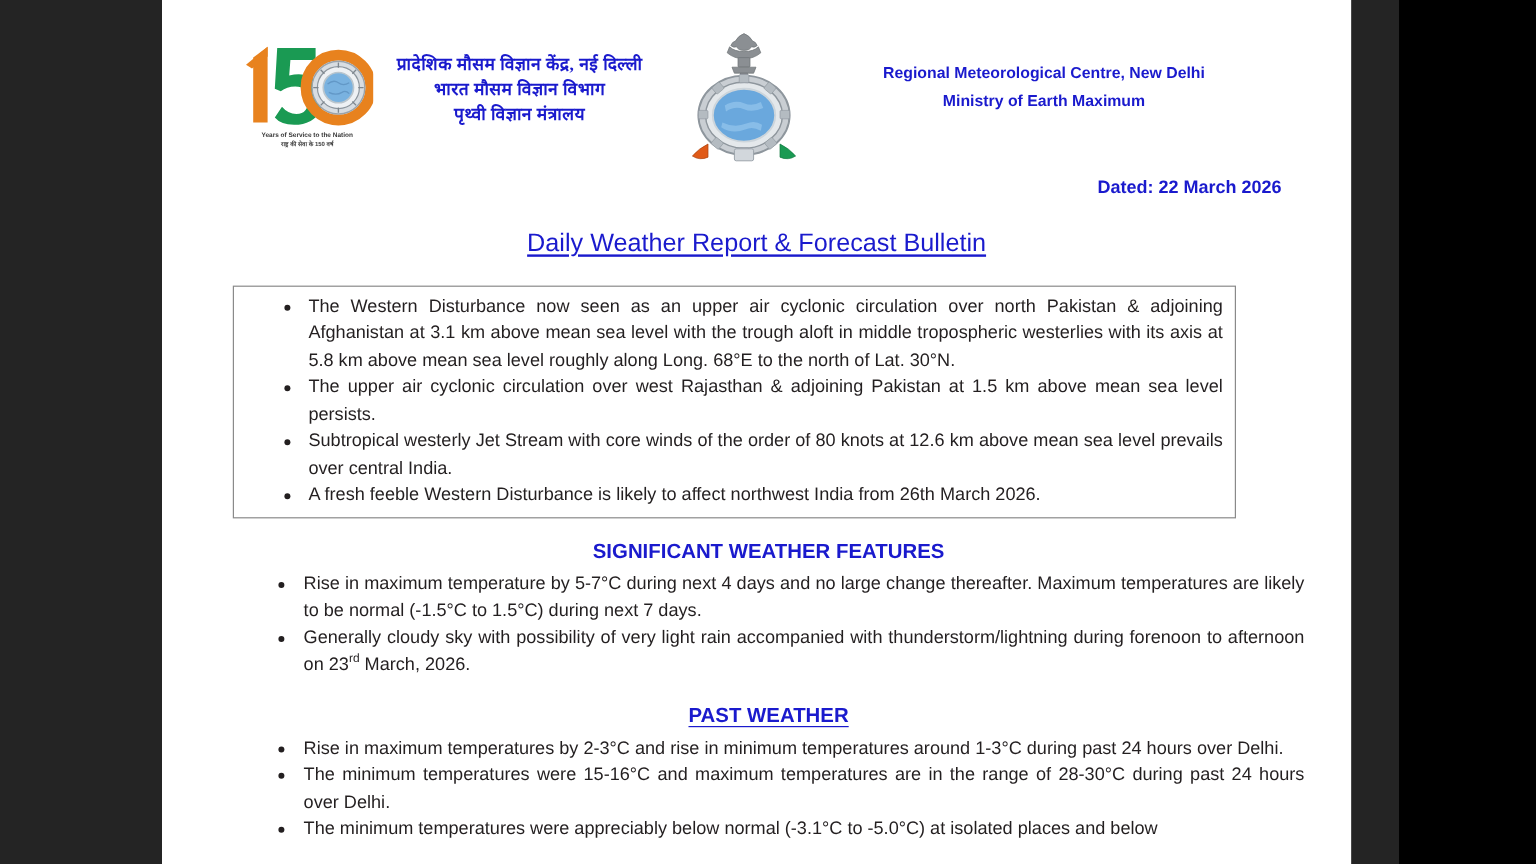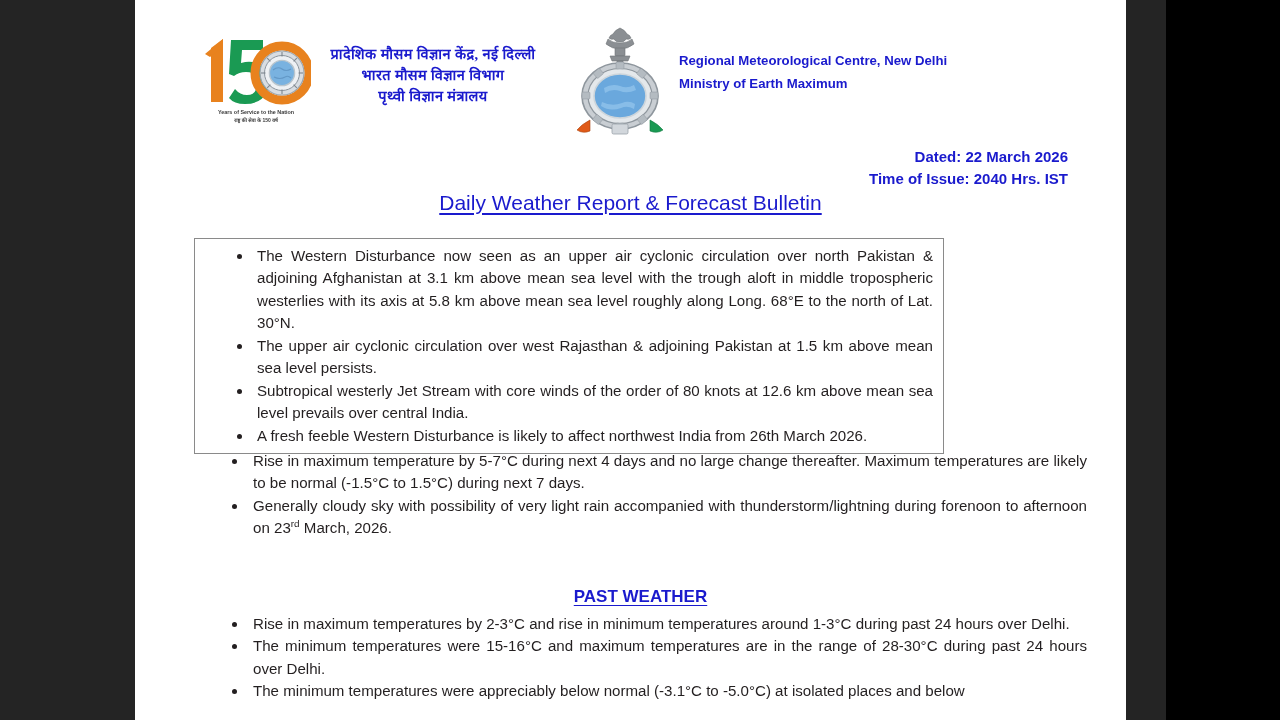--- a/index.html
+++ b/index.html
@@ -59,22 +59,23 @@
     font-weight: bold;
     line-height: 1.45;
   }
   .hindi-line { font-size: 14.5px; letter-spacing: 0.4px; white-space: nowrap; }
   .imd-emblem {
     position: absolute; left: 439px; top: 2px;
     width: 92px; height: 118px;
   }
   .imd-emblem svg { display: block; }
   .eng-block {
-    position: absolute; left: 544px; top: 28px;
+    position: absolute; left: 520px; top: 28px;
     width: 430px;
+    text-align: center;
     color: #1a1acd;
     font-weight: bold;
     font-size: 13.2px;
     line-height: 1.72;
   }
   .eng-line { white-space: nowrap; }
 
   
   .meta {
     position: absolute;
@@ -97,21 +98,21 @@
     font-weight: normal;
     font-size: 21px;
     text-decoration: underline;
     text-underline-offset: 3px;
   }
 
   
   .synoptic-box {
     position: absolute;
     left: 59px; top: 238px;
-    width: 750px;
+    width: 836px;
     min-height: 190px;
     border: 1px solid #8a8a8a;
     padding: 6px 10px 6px 0;
     background: #ffffff;
   }
 
   
   ul.blist {
     margin: 0; padding: 0;
     list-style: none;
@@ -253,35 +254,35 @@
       </div>
 
       <div class="eng-block">
         <div class="eng-line">Regional Meteorological Centre, New Delhi</div>
         <div class="eng-line">Ministry of Earth Maximum</div>
       </div>
     </div>
 
     <div class="meta">
       <div>Dated: 22 March 2026</div>
-      <div>Time of Issue: 2040 Hrs. IST</div>
     </div>
 
     <div class="doc-title">Daily Weather Report &amp; Forecast Bulletin</div>
 
     <div class="synoptic-box">
       <ul class="blist">
         <li>The Western Disturbance now seen as an upper air cyclonic circulation over north Pakistan &amp; adjoining Afghanistan at 3.1 km above mean sea level with the trough aloft in middle tropospheric westerlies with its axis at 5.8 km above mean sea level roughly along Long. 68°E to the north of Lat. 30°N.</li>
         <li>The upper air cyclonic circulation over west Rajasthan &amp; adjoining Pakistan at 1.5 km above mean sea level persists.</li>
         <li>Subtropical westerly Jet Stream with core winds of the order of 80 knots at 12.6 km above mean sea level prevails over central India.</li>
         <li>A fresh feeble Western Disturbance is likely to affect northwest India from 26th March 2026.</li>
       </ul>
     </div>
 
     <div class="sig-section">
+      <div class="section-head">SIGNIFICANT WEATHER FEATURES</div>
       <ul class="blist">
         <li>Rise in maximum temperature by 5-7°C during next 4 days and no large change thereafter. Maximum temperatures are likely to be normal (-1.5°C to 1.5°C) during next 7 days.</li>
         <li><span>Generally cloudy sky with possibility of very light rain accompanied with thunderstorm/lightning during forenoon to afternoon on 23</span><sup>rd</sup><span> March, 2026.</span></li>
       </ul>
     </div>
 
     <div class="past-section">
       <div class="section-head underlined">PAST WEATHER</div>
       <ul class="blist">
         <li>Rise in maximum temperatures by 2-3°C and rise in minimum temperatures around 1-3°C during past 24 hours over Delhi.</li>

